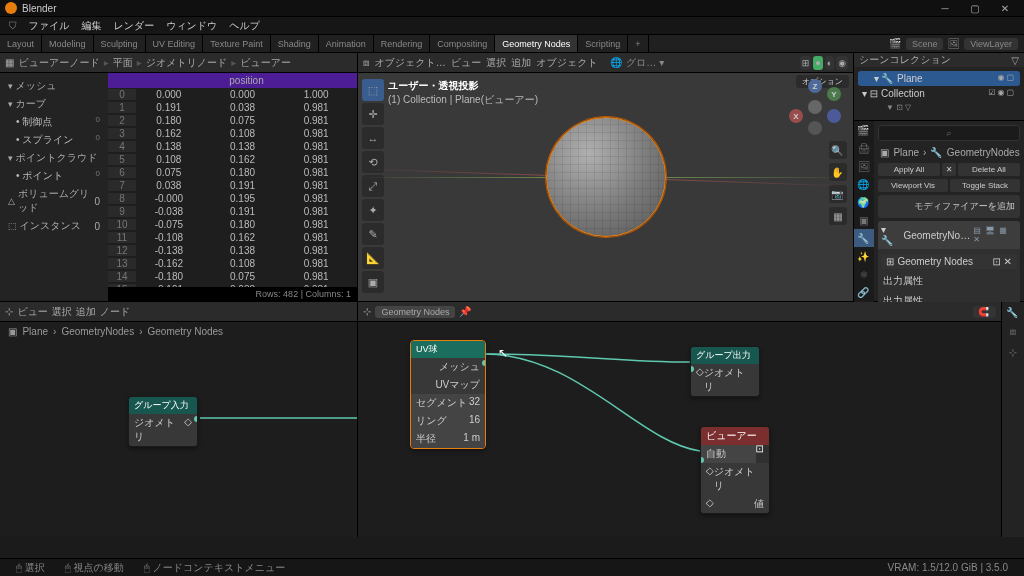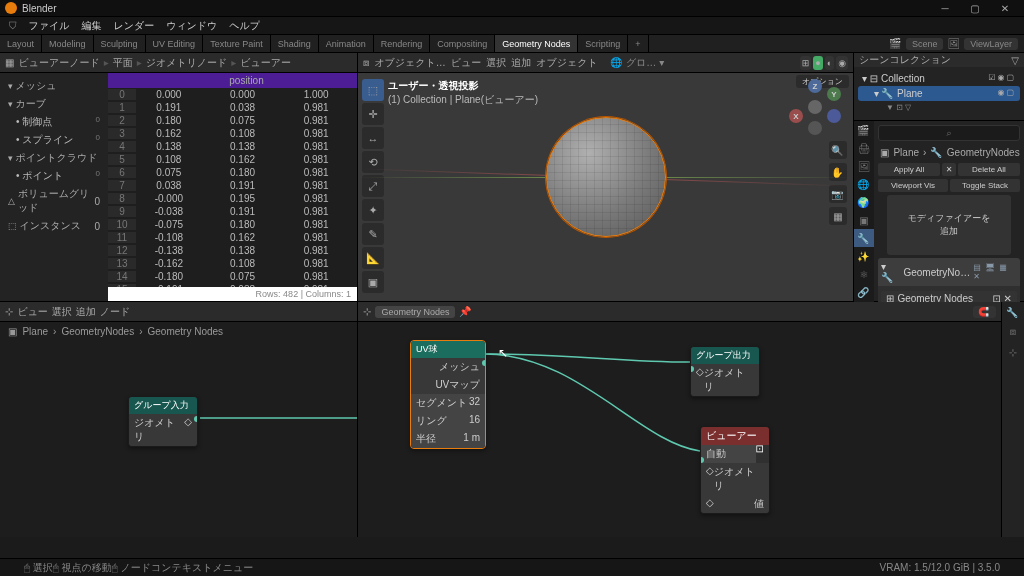--- a/index.html
+++ b/index.html
@@ -26,21 +26,21 @@
 .sbitem.sel{background:#2d5991}
 .sbitem .cnt{color:#777;font-size:8px}
 .table{flex:1;background:#1e1e1e;overflow:hidden;display:flex;flex-direction:column}
 .thead{display:flex;background:#4c1d95;color:#aaa;font-size:9px;padding:2px 16px}
 .thead .c{flex:1;text-align:center}
 .thead .idx{width:28px}
 .tbody{flex:1;overflow:auto}
 .trow{display:flex;font-size:9px;color:#bbb;padding:1px 0}
 .trow .idx{width:28px;text-align:center;color:#777;background:#2a2a2a}
 .trow .c{flex:1;text-align:center;padding-right:8px}
-.tfoot{background:#ffffff;text-align:right;padding:2px 6px;font-size:9px;color:#888}
+.tfoot{background:#000000;text-align:right;padding:2px 6px;font-size:9px;color:#888}
 .vp{flex:1;position:relative;background:#393939;border-right:1px solid #000}
 .vphdr{height:20px;background:#2b2b2b;display:flex;align-items:center;padding:0 5px;gap:5px;font-size:9px;color:#aaa;border-bottom:1px solid #000}
 .vptxt{position:absolute;top:26px;left:30px;font-size:9px}
 .vptxt .l1{font-weight:bold;color:#fff}
 .vptxt .l2{color:#bbb}
 .vptool{position:absolute;left:4px;top:26px;width:22px;display:flex;flex-direction:column;gap:2px}
 .vptool div{width:22px;height:22px;background:#2b2b2b;border-radius:3px;display:flex;align-items:center;justify-content:center;color:#aaa;font-size:11px}
 .vptool div.act{background:#3a5d8f}
 .gizmo{position:absolute;right:10px;top:26px;width:56px;height:56px}
 .gizmo .axis{position:absolute;width:14px;height:14px;border-radius:50%;font-size:8px;display:flex;align-items:center;justify-content:center;font-weight:bold}
@@ -61,41 +61,41 @@
 .rtree .ic{color:#aaa;font-size:8px;letter-spacing:2px}
 .propsplit{display:flex;flex:1;border-top:1px solid #000;margin-top:2px}
 .proptabs{width:20px;background:#1b1b1b;display:flex;flex-direction:column}
 .proptabs div{height:18px;display:flex;align-items:center;justify-content:center;color:#777;font-size:10px}
 .proptabs div.act{background:#3d5a80;color:#c8d8ff}
 .propbody{flex:1;padding:4px;overflow:auto}
 .propsearch{width:100%;background:#1b1b1b;border:1px solid #333;border-radius:3px;padding:2px 5px;color:#aaa;font-size:9px;margin-bottom:4px;text-align:center}
 .crumb{display:flex;gap:4px;font-size:9px;color:#aaa;padding:2px;align-items:center}
 .btnrow{display:flex;gap:2px;margin:3px 0}
 .btnrow .b{flex:1;background:#333;padding:2px;text-align:center;font-size:8px;border-radius:2px}
-.addmod{background:#333;padding:17px;text-align:center;font-size:9px;border-radius:3px;margin:3px 9px}
+.addmod{background:#333;padding:5px;text-align:right;font-size:9px;border-radius:3px;margin:3px 0}
 .modhdr{background:#3d3d3d;padding:3px;font-size:9px;display:flex;align-items:center;gap:3px;border-radius:3px 3px 0 0}
 .modhdr .icons{margin-left:auto;font-size:8px;letter-spacing:1px;color:#89a}
 .modbody{background:#2f2f2f;padding:3px;font-size:9px;border-radius:0 0 3px 3px}
 .modbody .row{background:#333;padding:2px 5px;border-radius:2px;margin:2px 0;display:flex;align-items:center;gap:3px}
 .nodearea{height:236px;display:flex;border-top:1px solid #000}
 .nleft{width:358px;background:#1d1d1d;border-right:1px solid #000;display:flex;flex-direction:column}
 .nleft .hdr,.nright .hdr{height:20px;background:#2b2b2b}
 .ncrumb{padding:4px 8px;font-size:9px;color:#999;display:flex;align-items:center;gap:5px}
 .nright{flex:1;background:#1d1d1d;position:relative;border-right:1px solid #000}
 .node{position:absolute;border-radius:4px;overflow:hidden;font-size:9px;background:#303030;border:1px solid #1a1a1a;box-shadow:0 2px 4px rgba(0,0,0,.4)}
 .node .nh{padding:2px 5px;font-size:9px;color:#fff}
 .node .nr{padding:2px 5px;background:#383838;color:#ccc;font-size:8px;display:flex;justify-content:space-between}
 .node.grp .nh{background:#18574f}
 .node.uv .nh{background:#1b6e5e}
 .node.viewer .nh{background:#7a2e2e}
 .node.sel{border-color:#e87d0d}
 .socket{width:6px;height:6px;border-radius:50%;position:absolute}
 .socket.geo{background:#5fc9b0}
 .link{position:absolute;pointer-events:none;width:100%;height:100%;top:0;left:0}
-.statusbar{position:absolute;bottom:0;left:0;right:0;height:18px;background:#161616;display:flex;align-items:center;padding:0 24px;font-size:9px;color:#888;border-top:1px solid #000}
+.statusbar{position:absolute;bottom:0;left:0;right:0;height:18px;background:#161616;display:flex;align-items:center;padding:0 16px;font-size:9px;color:#888;gap:20px;border-top:1px solid #000}
 .statusbar .r{margin-left:auto}
 .nodewrap-r{width:22px;background:#232323;display:flex;flex-direction:column}
 .nodewrap-r div{height:20px;display:flex;align-items:center;justify-content:center;color:#777;font-size:10px}
 .cursor{position:absolute;top:24px;left:140px;font-size:12px;color:#fff;pointer-events:none}
 </style>
 </head>
 <body>
 
 <div class="titlebar">
   <div class="logo"></div>
@@ -332,27 +332,27 @@
     <div class="floor" style="position:absolute;inset:0;pointer-events:none"></div>
     <div class="sphere"></div>
   </div>
 
   <div class="right">
     <div class="rhdr">
       <span>シーンコレクション</span>
       <span>▽</span>
     </div>
     <div class="rtree">
+      <div class="it sel">
+        <span style="padding-left:12px">▾ 🔧 <span>Plane</span></span>
+        <span class="ic">◉▢</span>
+      </div>
       <div class="it">
         <span>▾ ⊟ <span>Collection</span></span>
         <span class="ic">☑◉▢</span>
-      </div>
-      <div class="it sel">
-        <span style="padding-left:12px">▾ 🔧 <span>Plane</span></span>
-        <span class="ic">◉▢</span>
       </div>
       <div class="it" style="padding-left:28px">
         <span style="font-size:8px;color:#888">▼ ⊡ ▽</span>
       </div>
     </div>
     <div class="propsplit">
       <div class="proptabs">
         <div>🎬</div>
         <div>🖨</div>
         <div>🖼</div>

